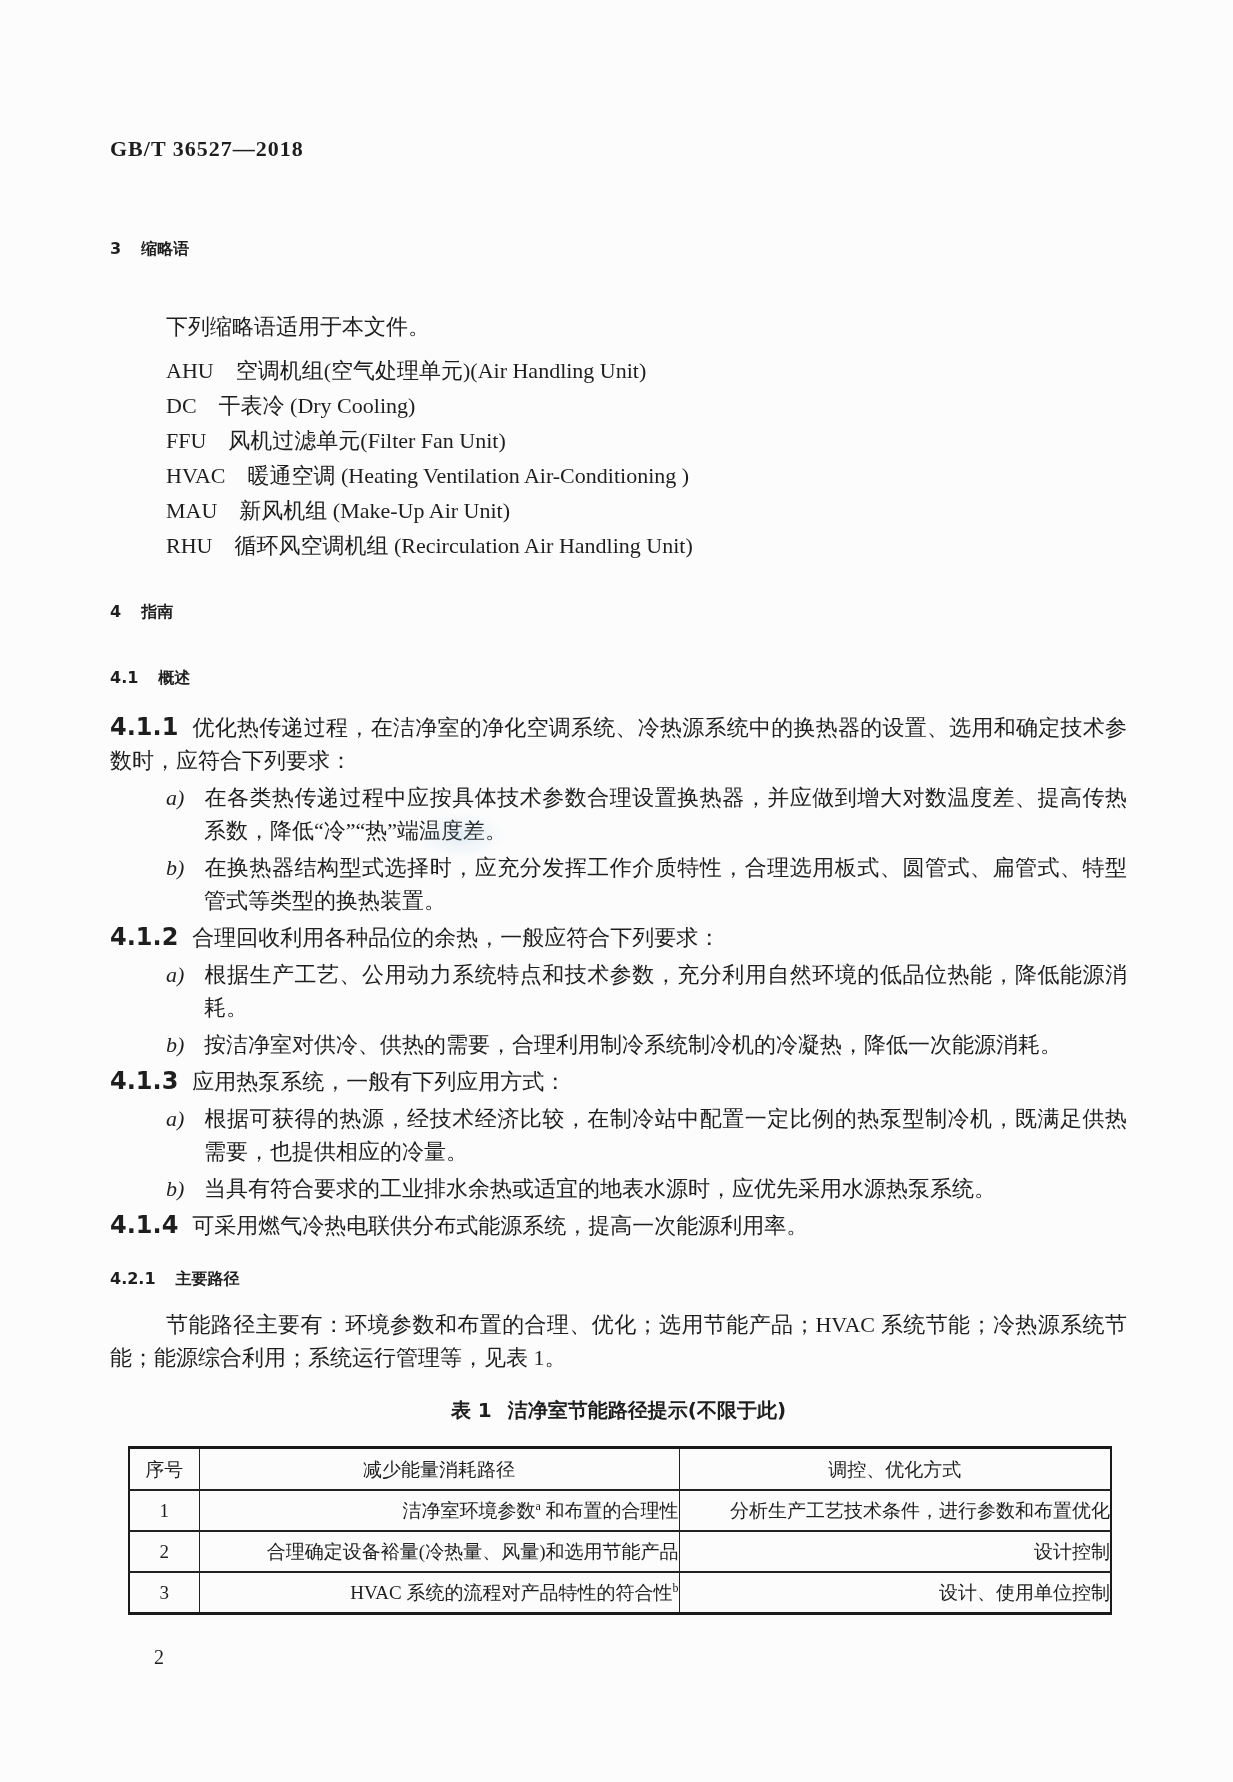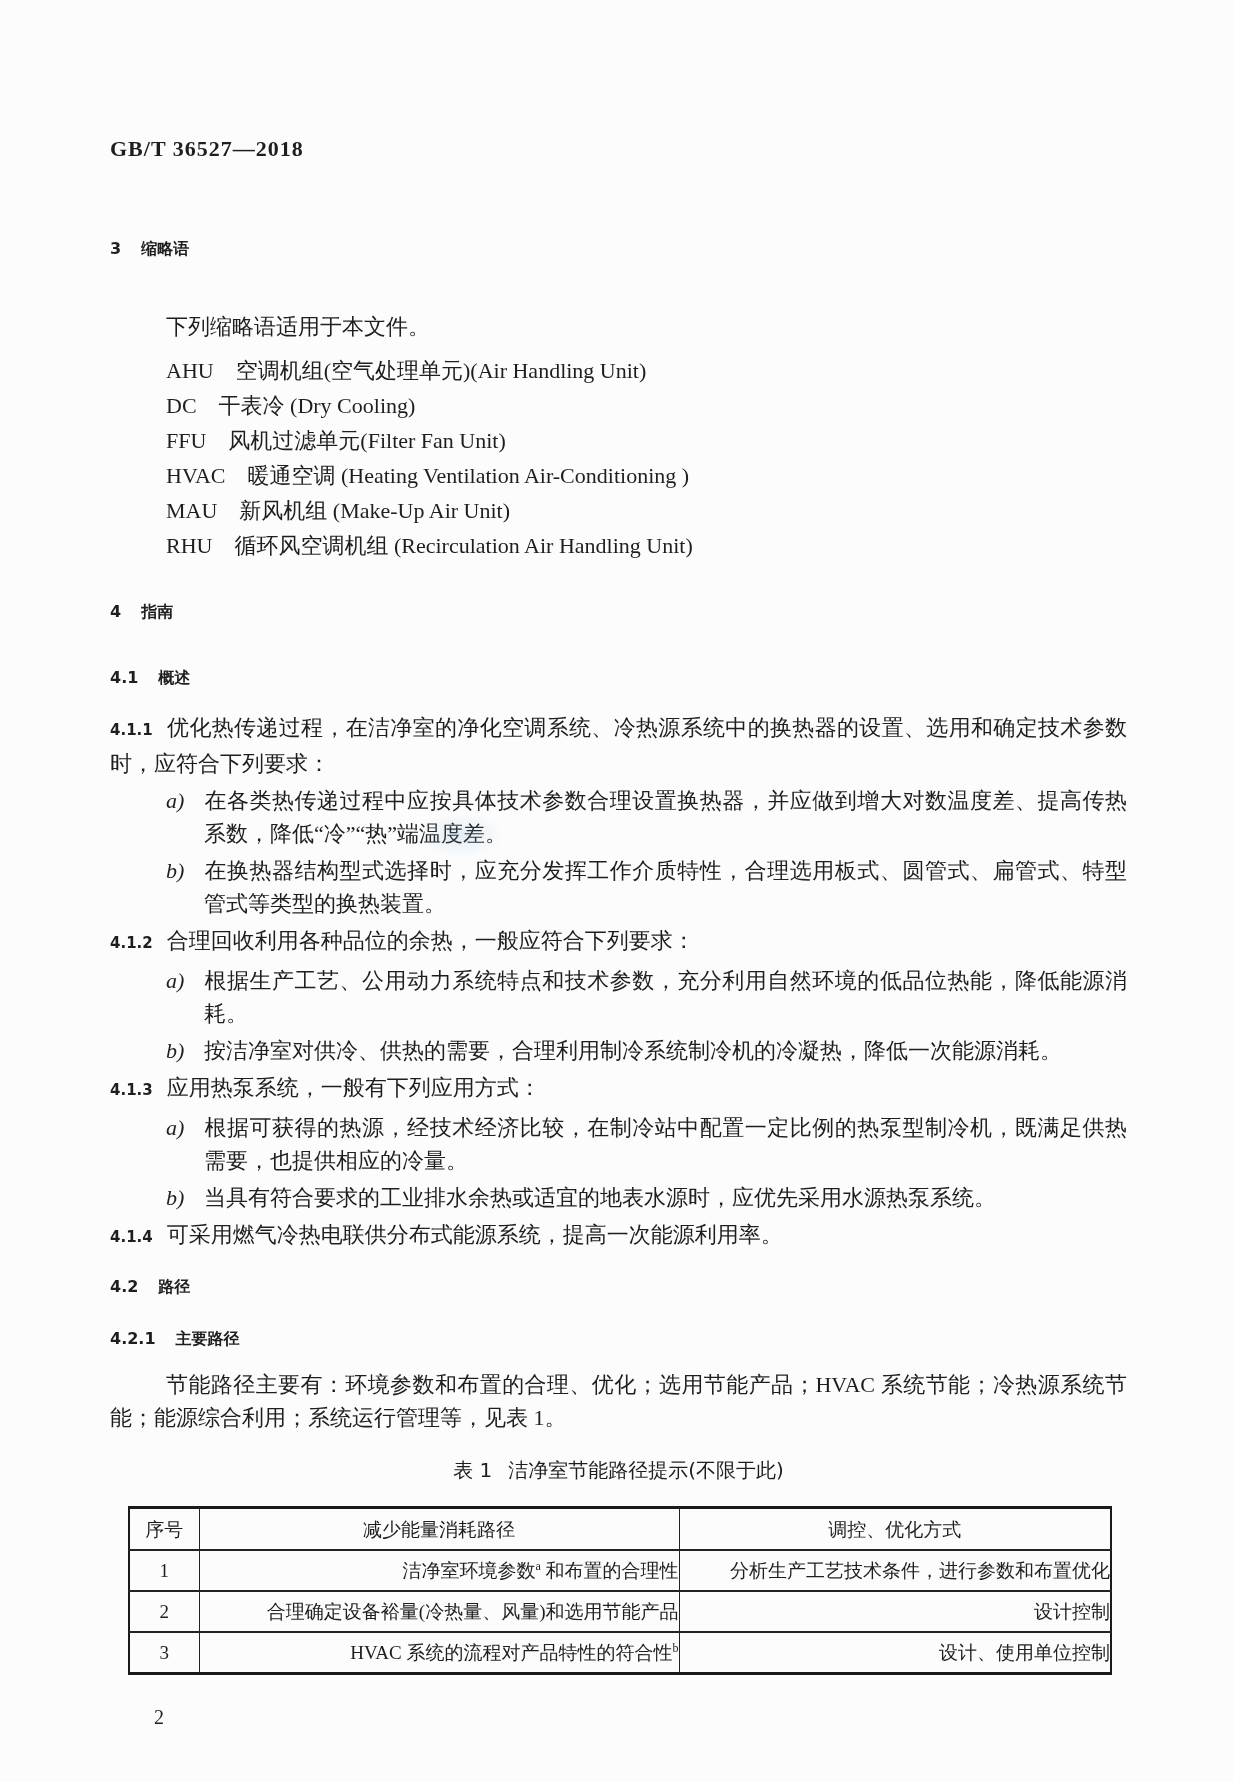--- a/index.html
+++ b/index.html
@@ -20,26 +20,26 @@
   .sec4{margin-top:34px;}
   .s41{margin-top:36px;}
   .s42{margin-top:18px;}
   .s421{margin-top:22px;}
   .intro{margin:46px 0 10px;text-indent:56px;}
   .abbr-list{margin-top:4px;padding-left:56px;line-height:35px;}
   .abbr-code{margin-right:22px;}
   .clause{margin:4px 0 0;text-align:justify;}
   .clause-first{margin-top:18px;}
   .clause-num{font-family:"DejaVu Sans","Liberation Sans",sans-serif;font-weight:700;
-    font-size:15px;margin-right:14px;}
+    font-size:24px;margin-right:14px;}
   .sub{margin:4px 0 0;padding-left:94px;text-align:justify;}
   .item-label{display:inline-block;width:38px;margin-left:-38px;font-style:italic;}
   .indent-para{margin:14px 0 0;text-indent:56px;text-align:justify;}
   .table-caption{margin-top:22px;text-align:center;
-    font-family:"DejaVu Sans","Liberation Sans",sans-serif;font-weight:400;font-size:20px;line-height:28px;}
+    font-family:"DejaVu Sans","Liberation Sans",sans-serif;font-weight:700;font-size:20px;line-height:28px;}
   .table-caption .cap-num{margin-right:16px;}
   table.t1{margin:22px 0 0 18px;border-collapse:collapse;width:982px;table-layout:fixed;
     font-size:19px;line-height:25px;
     border-top:3px solid #1a1a1a;border-bottom:3px solid #1a1a1a;
     border-left:2px solid #1a1a1a;border-right:2px solid #1a1a1a;}
   .t1 th,.t1 td{border-left:1px solid #222;border-right:1px solid #222;
     border-top:2px solid #222;border-bottom:2px solid #222;
     font-weight:400;padding:0;vertical-align:middle;}
   .t1 th{height:40px;text-align:center;}
   .t1 td{height:39px;}
@@ -118,23 +118,20 @@
     <span class="item-label">a)</span><span>根据可获得的热源，经技术经济比较，在制冷站中配置一定比例的热泵型制冷机，既满足供热需要，也提供相应的冷量。</span>
   </p>
   <p class="sub">
     <span class="item-label">b)</span><span>当具有符合要求的工业排水余热或适宜的地表水源时，应优先采用水源热泵系统。</span>
   </p>
 
   <p class="clause">
     <span class="clause-num">4.1.4</span><span>可采用燃气冷热电联供分布式能源系统，提高一次能源利用率。</span>
   </p>
 
-  <h3 class="h-sec s42">
-    <span class="num">4.2</span><span>路径</span>
-  </h3>
 
   <h4 class="h-sec s421">
     <span class="num">4.2.1</span><span>主要路径</span>
   </h4>
 
   <p class="indent-para">节能路径主要有：环境参数和布置的合理、优化；选用节能产品；HVAC 系统节能；冷热源系统节能；能源综合利用；系统运行管理等，见表 1。</p>
 
   <div class="table-caption">
     <span class="cap-num">表 1</span><span>洁净室节能路径提示(不限于此)</span>
   </div>

